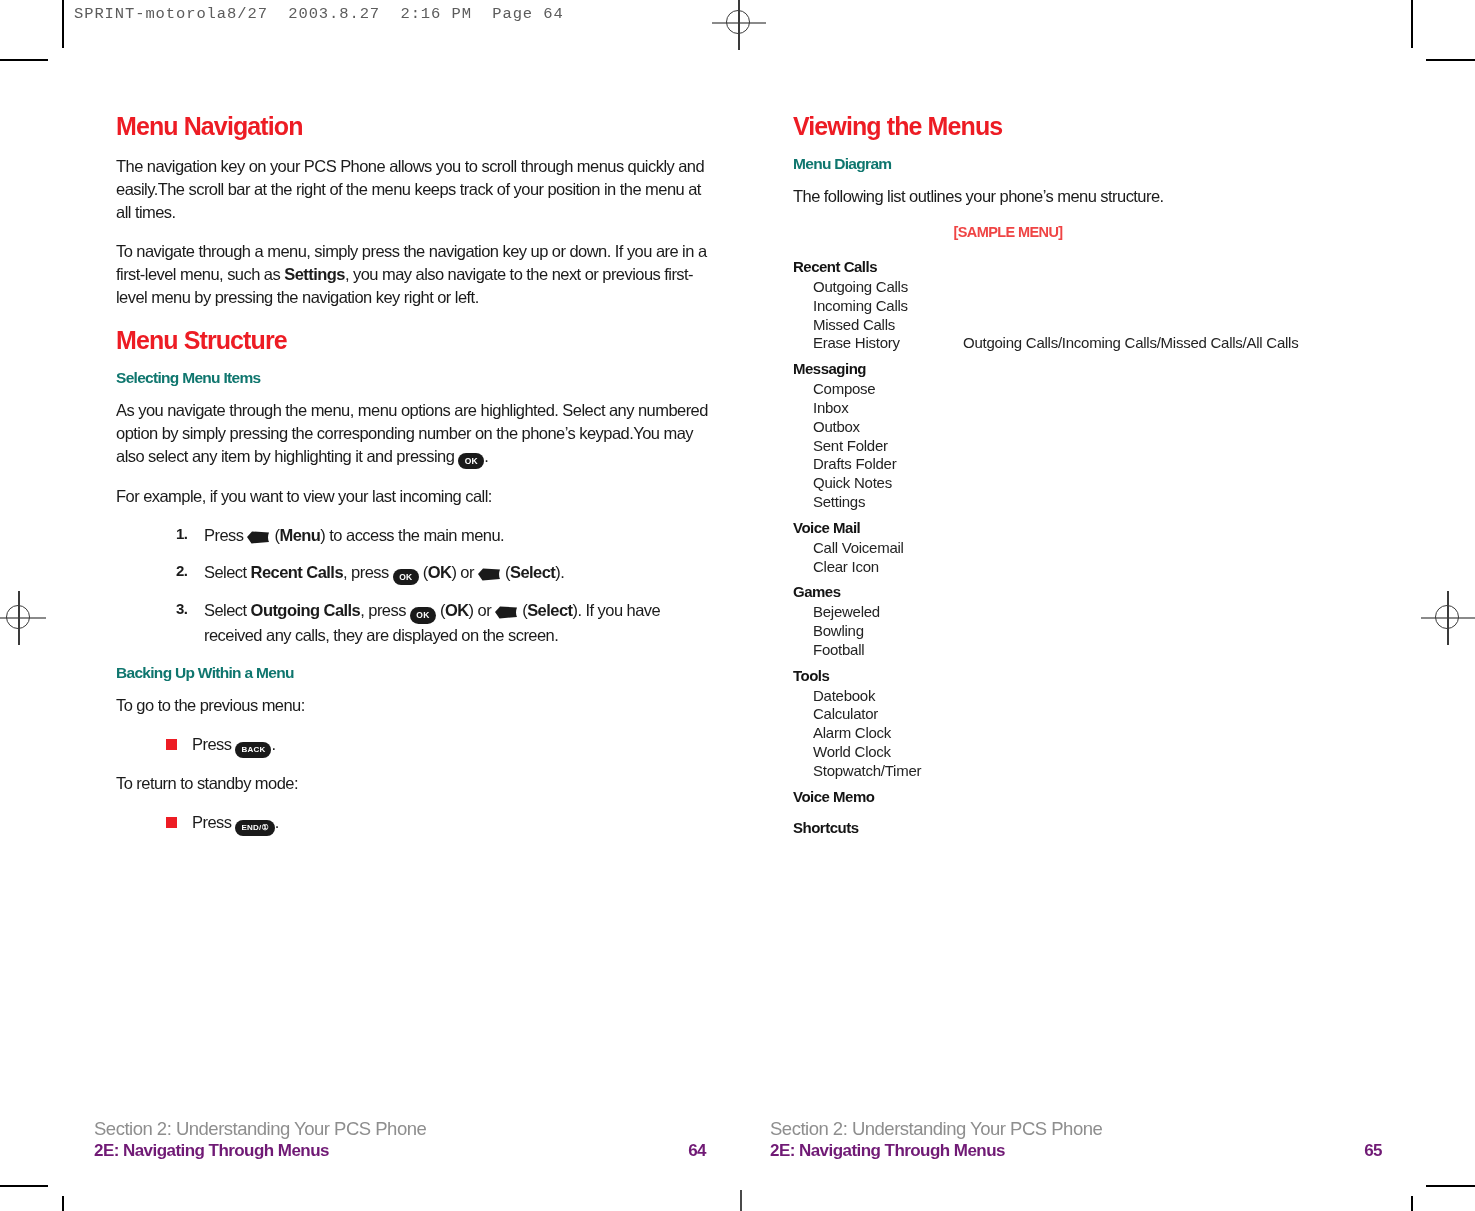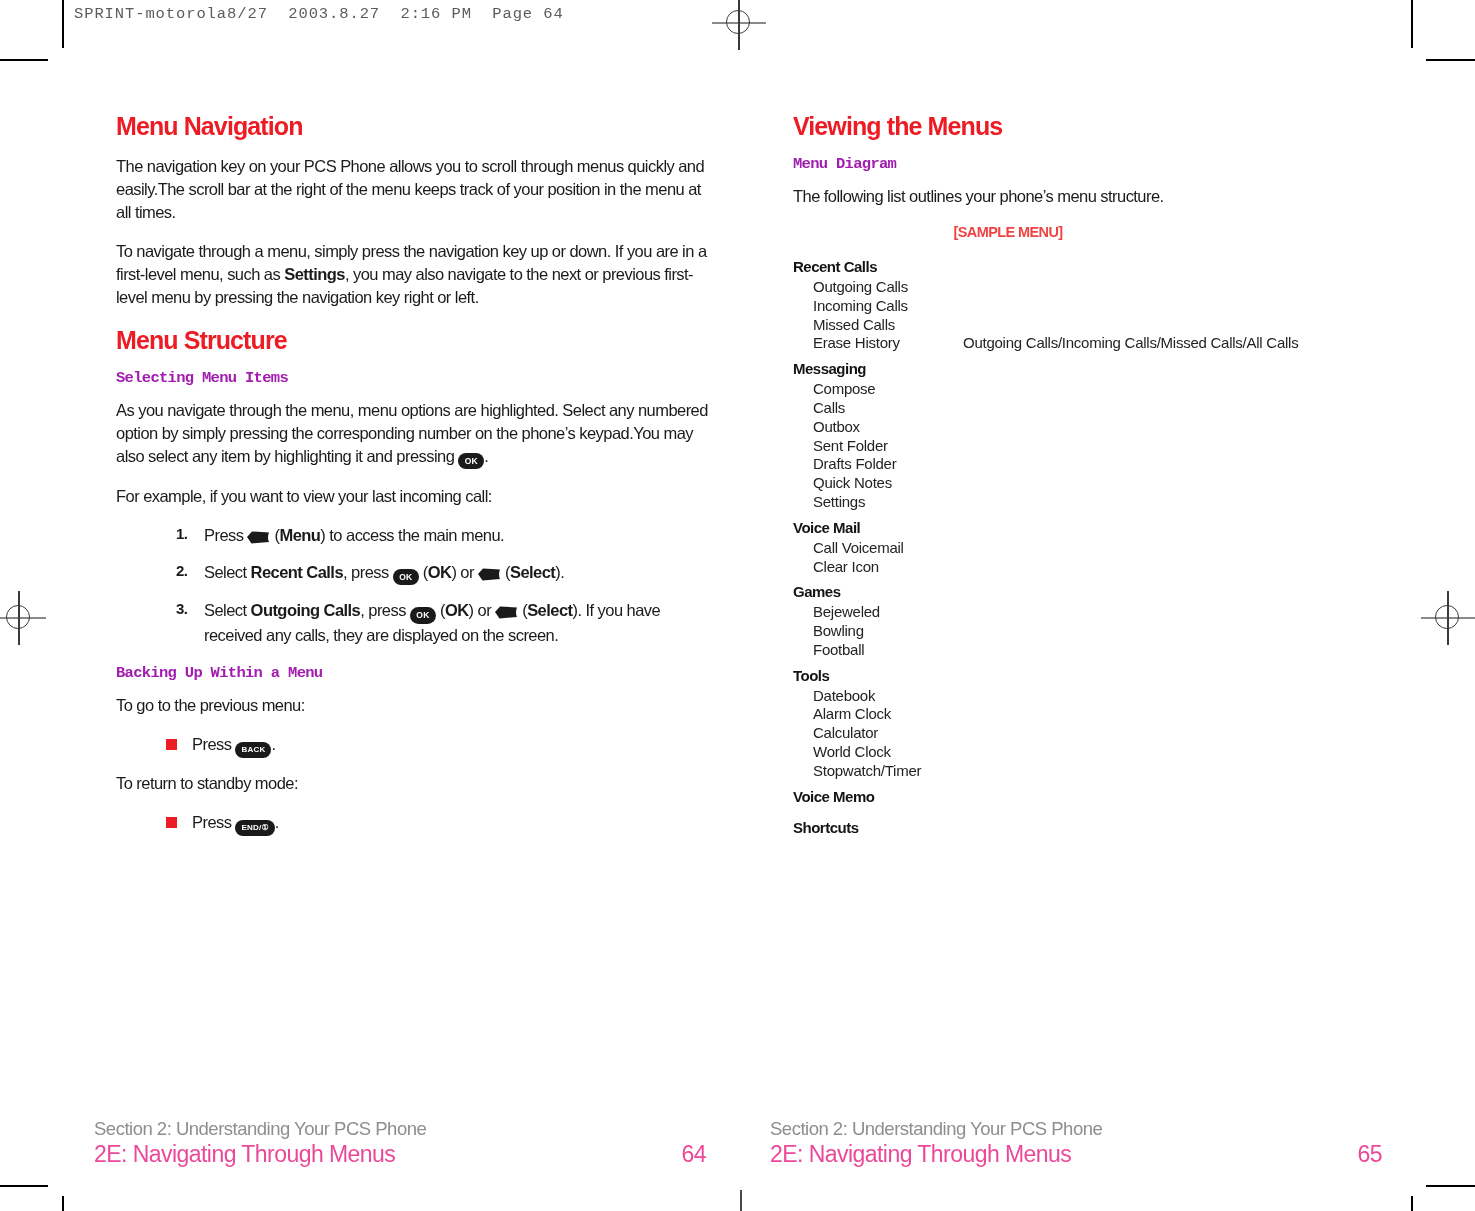--- a/index.html
+++ b/index.html
@@ -76,23 +76,22 @@
     font-weight: bold;
     color: #ED1C24;
     letter-spacing: -0.9px;
   }
   h1.section-head.tight { }
 
   h2.sub-head {
     margin: 0 0 12px 0;
     font-size: 15.5px;
     font-weight: bold;
-    color: #a21caf;
+    color: #0f766e;
     letter-spacing: -0.7px;
-    font-family: Liberation Mono, monospace;
   }
 
   p.body {
     margin: 0 0 16px 0;
     font-size: 16.5px;
     line-height: 1.40;
     color: #1b1b1b;
     letter-spacing: -0.55px;
   }
   p.body b { font-weight: bold; }
@@ -224,23 +223,23 @@
   .footer .f-sec {
     font-size: 18.5px;
     color: #8e8e8e;
     letter-spacing: -0.5px;
     line-height: 1.25;
   }
   .footer .f-row {
     display: flex;
     justify-content: space-between;
     align-items: baseline;
-    font-size: 23px;
-    font-weight: normal;
-    color: #ec4899;
+    font-size: 17px;
+    font-weight: bold;
+    color: #701a75;
     letter-spacing: -0.55px;
     line-height: 1.25;
   }
 </style>
 </head>
 <body>
 
 <div class="page">
 
   <div class="crop v" style="left:62px; top:0; height:48px;"></div>
@@ -342,21 +341,21 @@
         <div class="menu-item">Outgoing Calls</div>
         <div class="menu-item">Incoming Calls</div>
         <div class="menu-item">Missed Calls</div>
         <div class="menu-item"><span>Erase History</span><span class="mi-detail">Outgoing Calls/Incoming Calls/Missed Calls/All Calls</span></div>
       </div>
 
 
       <div class="menu-group">
         <div class="menu-group-title">Messaging</div>
         <div class="menu-item">Compose</div>
-        <div class="menu-item">Calls</div>
+        <div class="menu-item">Inbox</div>
         <div class="menu-item">Outbox</div>
         <div class="menu-item">Sent Folder</div>
         <div class="menu-item">Drafts Folder</div>
         <div class="menu-item">Quick Notes</div>
         <div class="menu-item">Settings</div>
       </div>
 
       <div class="menu-group">
         <div class="menu-group-title">Voice Mail</div>
         <div class="menu-item">Call Voicemail</div>
@@ -366,22 +365,22 @@
       <div class="menu-group">
         <div class="menu-group-title">Games</div>
         <div class="menu-item">Bejeweled</div>
         <div class="menu-item">Bowling</div>
         <div class="menu-item">Football</div>
       </div>
 
       <div class="menu-group">
         <div class="menu-group-title">Tools</div>
         <div class="menu-item">Datebook</div>
+        <div class="menu-item">Calculator</div>
         <div class="menu-item">Alarm Clock</div>
-        <div class="menu-item">Calculator</div>
         <div class="menu-item">World Clock</div>
         <div class="menu-item">Stopwatch/Timer</div>
       </div>
 
       <div class="menu-group" style="margin-bottom:12px;">
         <div class="menu-group-title">Voice Memo</div>
       </div>
 
       <div class="menu-group">
         <div class="menu-group-title">Shortcuts</div>

